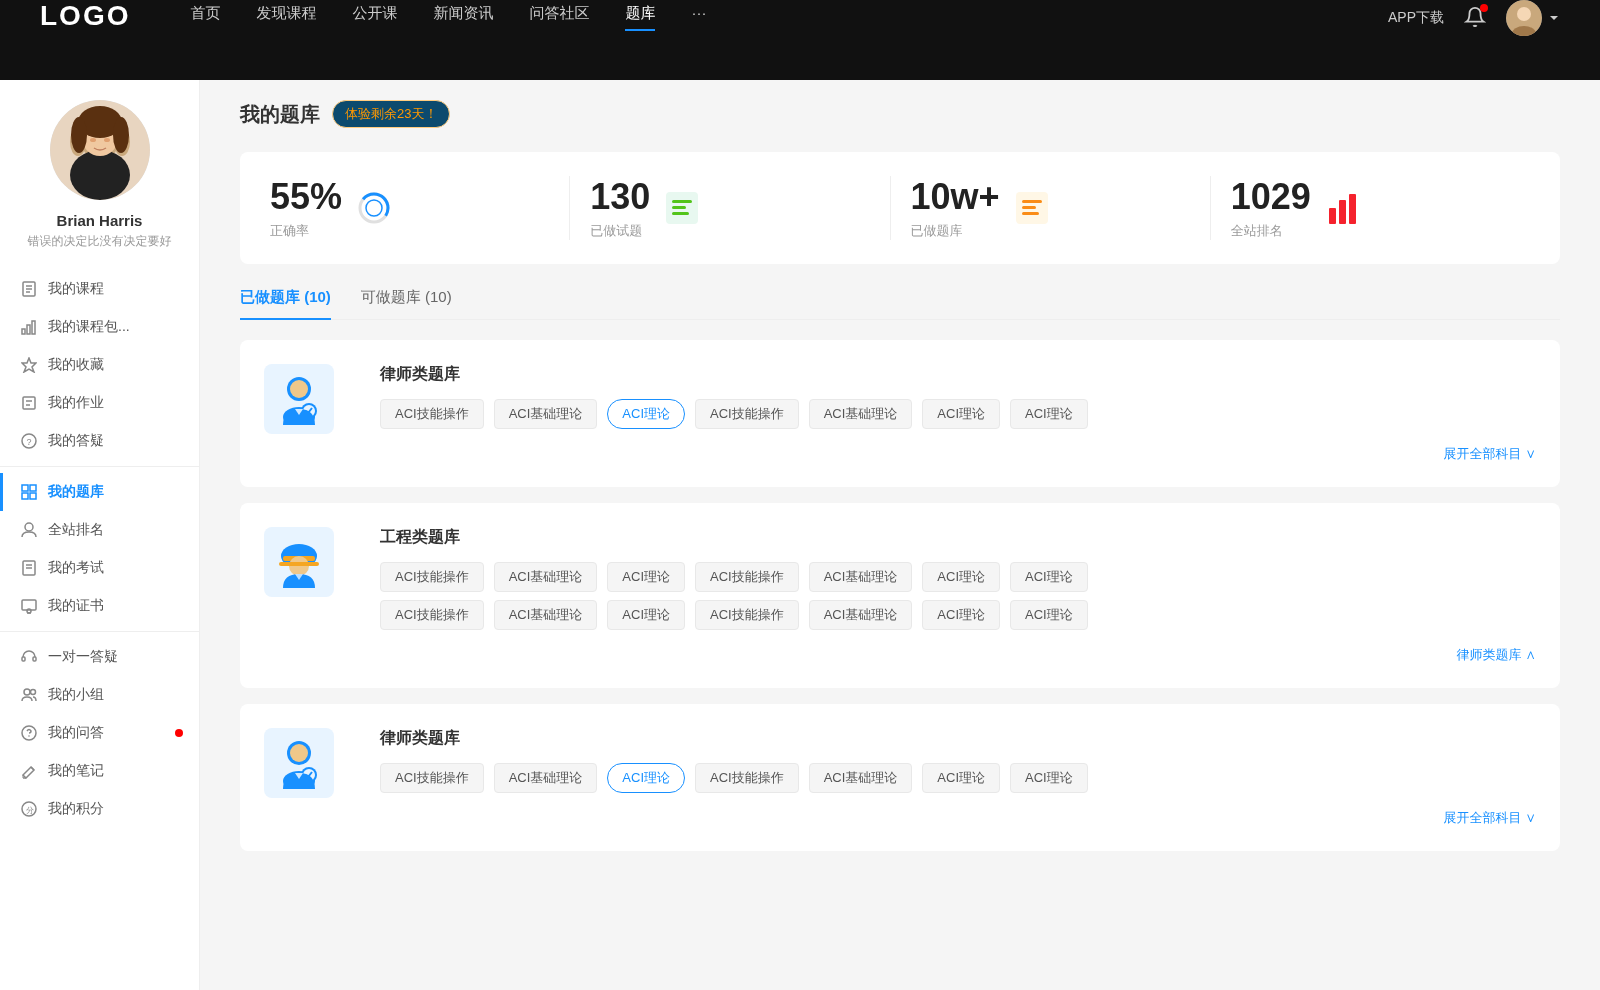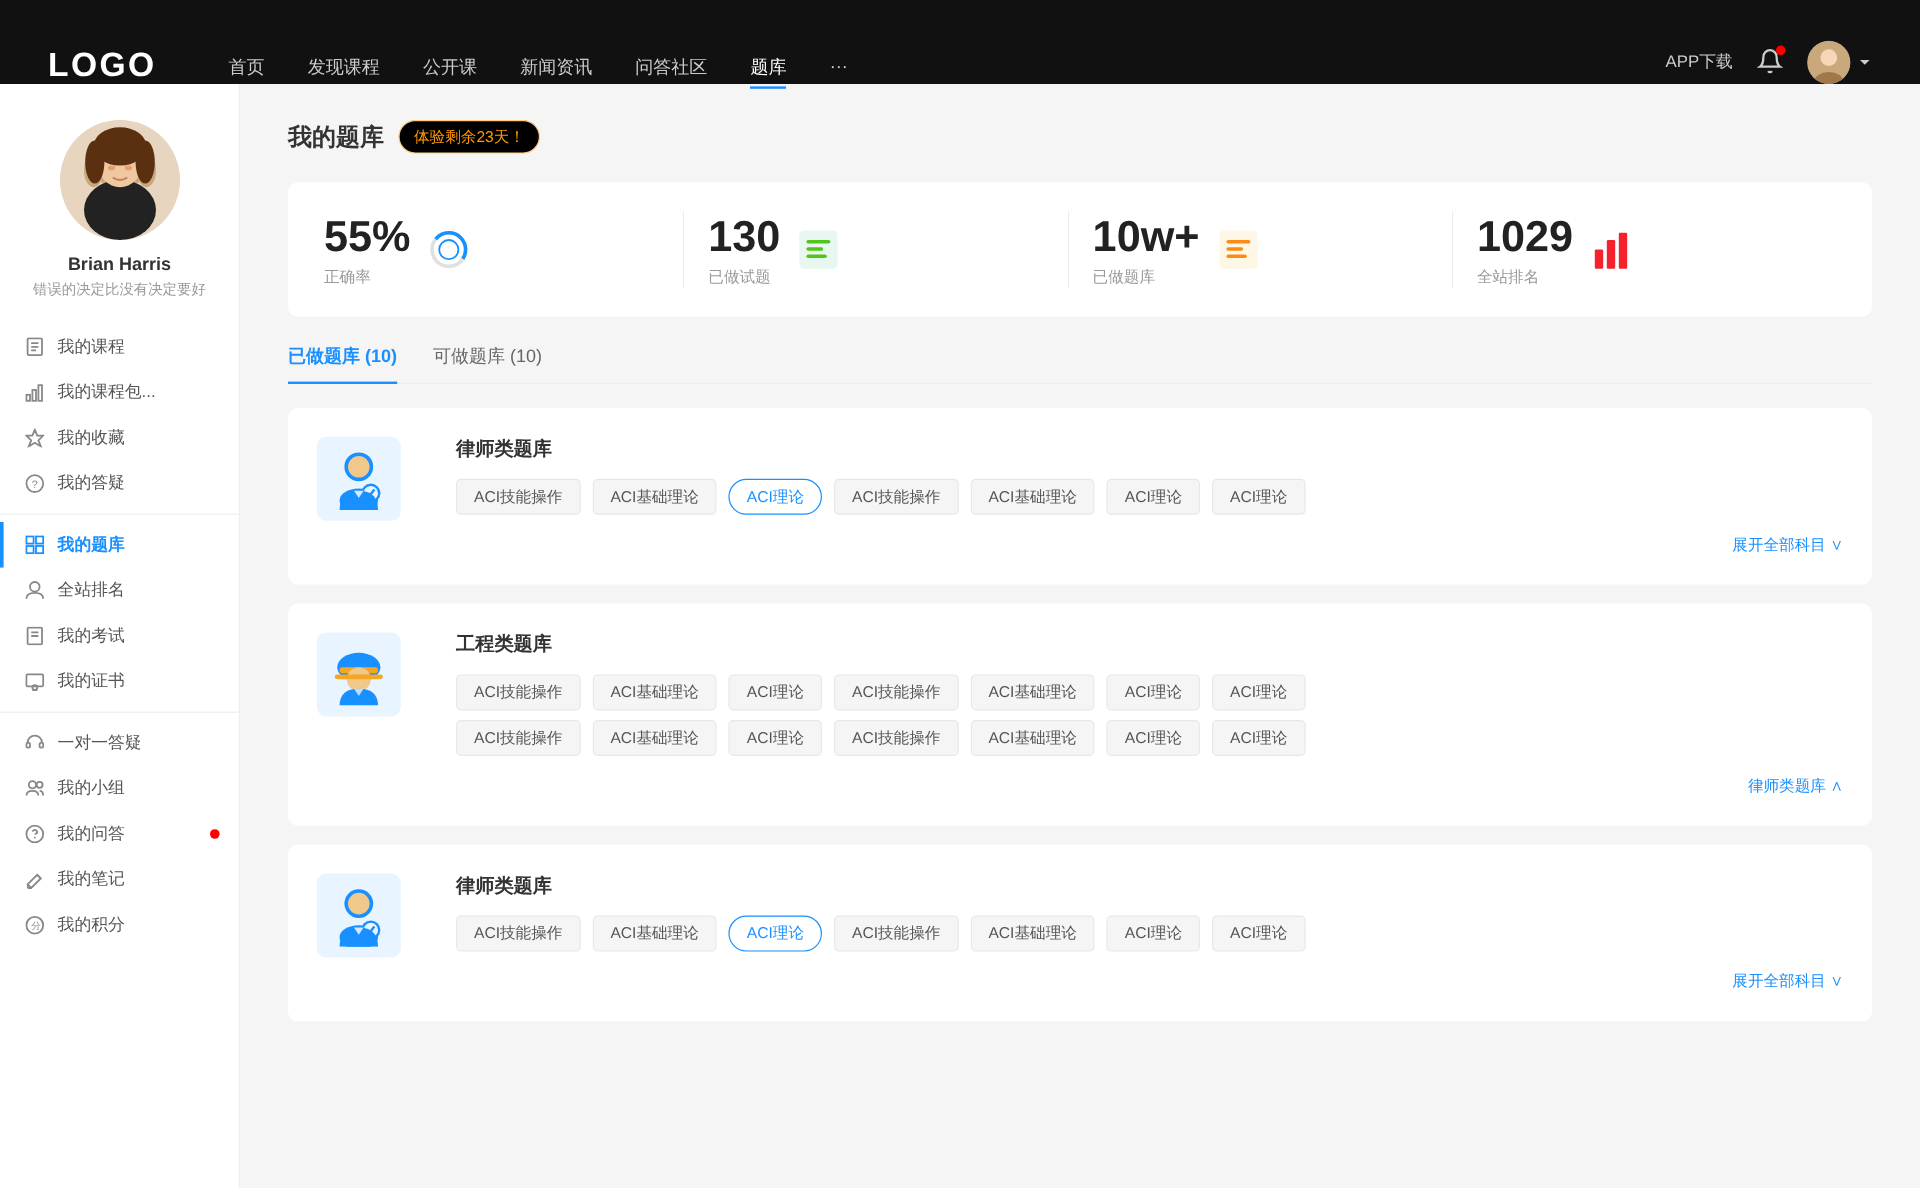--- a/index.html
+++ b/index.html
@@ -1,23 +1,23 @@
 <!DOCTYPE html>
 <html><head>
   <meta charset="utf-8">
   <style>
     * { box-sizing: border-box; margin: 0; padding: 0; }
     body { font-family: "PingFang SC", "Microsoft YaHei", sans-serif; background: #f5f5f5; color: #333; font-size: 14px; }
 
     
     .header {
       background: #111;
-      height: 70px;
-      display: flex;
-      align-items: flex-end;
+      height: 80px;
+      display: flex;
+      align-items: flex-start;
       padding: 0 40px;
       color: #fff;
       position: fixed;
       top: 0; left: 0; right: 0;
       z-index: 100;
     }
     .header-logo {
       font-size: 28px;
       font-weight: bold;
       letter-spacing: 2px;
@@ -170,21 +170,21 @@
       align-items: center;
       gap: 12px;
       margin-bottom: 24px;
     }
     .page-title {
       font-size: 20px;
       font-weight: 600;
       color: #333;
     }
     .trial-badge {
-      background: #000000;
+      background: #0c4a6e;
       color: #ff9800;
       border: 1px solid #ffcc80;
       border-radius: 20px;
       padding: 4px 12px;
       font-size: 13px;
     }
 
     
     .stats-card {
       background: #fff;
@@ -400,20 +400,30 @@
       <div class="sidebar-icon">
         <svg width="16" height="16" viewBox="0 0 16 16" fill="none" stroke="#888" stroke-width="1.5">
           <polygon points="8,1 10,6 15,6 11,10 13,15 8,12 3,15 5,10 1,6 6,6"></polygon>
         </svg>
       </div>
       <span>我的收藏</span>
     </div>
     <div class="sidebar-item">
       <div class="sidebar-icon">
         <svg width="16" height="16" viewBox="0 0 16 16" fill="none" stroke="#888" stroke-width="1.5">
+          <rect x="2" y="2" width="12" height="12" rx="1"></rect>
+          <line x1="5" y1="6" x2="11" y2="6"></line>
+          <line x1="5" y1="10" x2="9" y2="10"></line>
+        </svg>
+      </div>
+      <span>我的作业</span>
+    </div>
+    <div class="sidebar-item">
+      <div class="sidebar-icon">
+        <svg width="16" height="16" viewBox="0 0 16 16" fill="none" stroke="#888" stroke-width="1.5">
           <circle cx="8" cy="8" r="7"></circle>
           <text x="5.5" y="12" font-size="9" fill="#888" stroke="none">?</text>
         </svg>
       </div>
       <span>我的答疑</span>
     </div>
     <div class="sidebar-divider"></div>
     <div class="sidebar-item active">
       <div class="sidebar-icon">
         <svg width="16" height="16" viewBox="0 0 16 16" fill="none" stroke="#1890ff" stroke-width="1.5">

